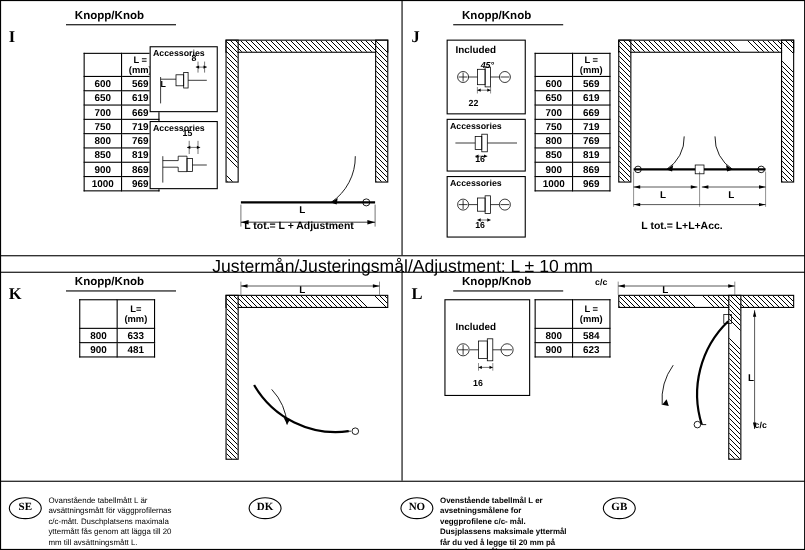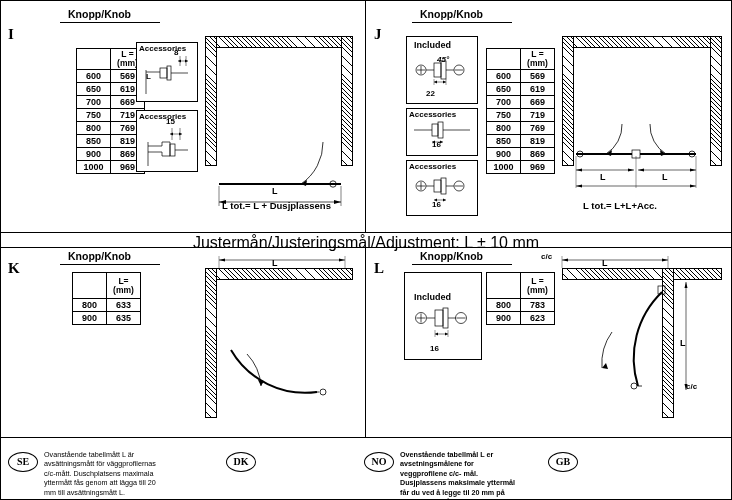--- a/index.html
+++ b/index.html
@@ -230,21 +230,21 @@
     <circle cx="128" cy="148" r="3.2" fill="none" stroke="#000" stroke-width="0.8"></circle>
     <line x1="124" y1="148" x2="120" y2="148" stroke="#000" stroke-width="0.8"></line>
 
     <line x1="14" y1="166" x2="136" y2="166" stroke="#000" stroke-width="0.7"></line>
     <polygon points="14,166 21,164 21,168" fill="#000"></polygon>
     <polygon points="136,166 129,164 129,168" fill="#000"></polygon>
     <line x1="14" y1="150" x2="14" y2="170" stroke="#000" stroke-width="0.5"></line>
     <line x1="136" y1="150" x2="136" y2="170" stroke="#000" stroke-width="0.5"></line>
   </svg>
   <div class="tiny9" style="left:272px;top:186px;">L</div>
-  <div class="cap" style="left:222px;top:200px;">L tot.= L + Dusjplassens</div>
+  <div class="cap" style="left:222px;top:200px;">L tot.= L + Adjustment</div>
 
   <div class="panel-letter" style="left:374px;top:26px;">J</div>
   <div class="knob-title" style="left:420px;top:8px;">Knopp/Knob</div>
   <div class="hline" style="left:412px;top:22px;width:100px;"></div>
 
   <div class="box" style="left:406px;top:36px;width:72px;height:68px;"></div>
   <div class="box-label" style="left:414px;top:40px;">Included</div>
   <div class="tiny" style="left:437px;top:55px;font-style:italic;">45°</div>
   <svg style="left:406px;top:36px;width:72px;height:68px;" viewBox="0 0 72 68">
     <circle cx="15" cy="34" r="5" fill="none" stroke="#000" stroke-width="0.7"></circle>
@@ -390,21 +390,21 @@
         <div>L=</div>
         <div>(mm)</div>
       </th>
     </tr>
     <tr>
           <td class="col1">800</td>
           <td class="col2">633</td>
         </tr>
     <tr>
           <td class="col1">900</td>
-          <td class="col2">635</td>
+          <td class="col2">481</td>
         </tr>
   </tbody>
     </table>
 
   <div class="wall" style="left:205px;top:268px;width:148px;height:12px;"></div>
   <div class="wall" style="left:205px;top:268px;width:12px;height:150px;"></div>
   <svg style="left:205px;top:250px;width:170px;height:180px;" viewBox="0 0 170 180">
 
     <line x1="14" y1="10" x2="140" y2="10" stroke="#000" stroke-width="0.6"></line>
     <polygon points="14,10 20,8.5 20,11.5" fill="#000"></polygon>
@@ -450,21 +450,21 @@
     <tbody>
         <tr>
       <th style="width:34px;height:26px;"></th>
       <th style="width:34px;height:26px;">
         <div>L =</div>
         <div>(mm)</div>
       </th>
     </tr>
     <tr>
           <td class="col1">800</td>
-          <td class="col2">783</td>
+          <td class="col2">584</td>
         </tr>
     <tr>
           <td class="col1">900</td>
           <td class="col2">623</td>
         </tr>
   </tbody>
     </table>
 
   <div class="wall" style="left:562px;top:268px;width:160px;height:12px;"></div>
   <div class="wall" style="left:662px;top:268px;width:12px;height:150px;"></div>

